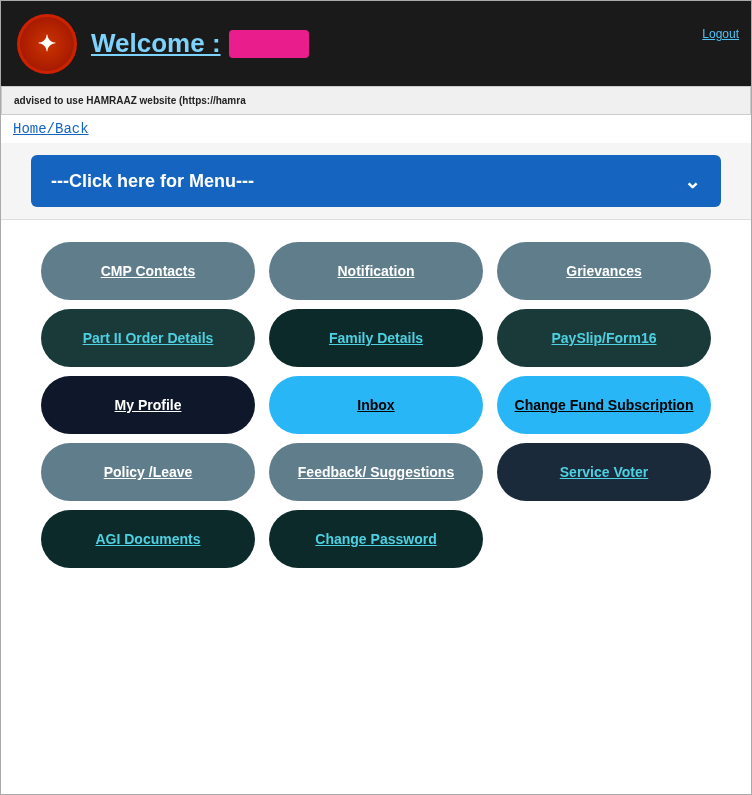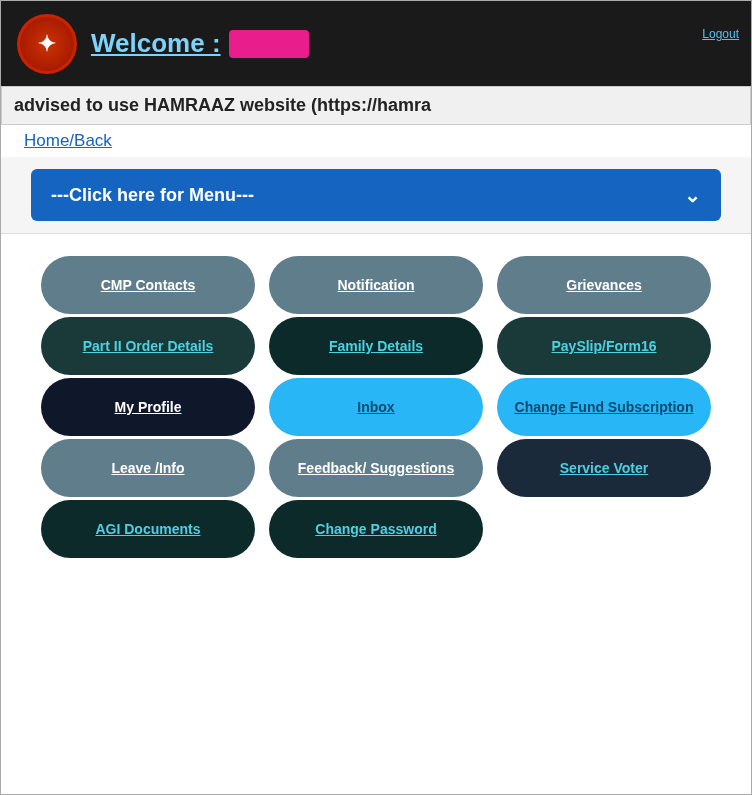--- a/index.html
+++ b/index.html
@@ -77,34 +77,35 @@
       color: #4fc3f7;
       font-size: 12px;
       text-decoration: underline;
       cursor: pointer;
     }
     
     .advisory-bar {
       background: #f0f0f0;
       border: 1px solid #ccc;
       padding: 8px 12px;
-      font-size: 18px;
+      font-size: 10px;
       font-weight: bold;
       color: #222;
       white-space: nowrap;
       overflow: hidden;
     }
     
     .home-back {
-      padding: 6px 23px;
+      padding: 6px 12px;
       color: #1565c0;
-      font-size: 17px;
+      font-size: 14px;
       text-decoration: underline;
       cursor: pointer;
       display: block;
+      font-family: Liberation Mono, monospace;
     }
     
     .menu-container {
       background: #f5f5f5;
       padding: 12px 30px;
       border-bottom: 1px solid #ddd;
     }
     .menu-dropdown {
       background: #1565c0;
       color: #fff;
@@ -121,21 +122,21 @@
       appearance: none;
     }
     .menu-dropdown-chevron {
       font-size: 20px;
       color: #fff;
     }
     
     .buttons-grid {
       display: grid;
       grid-template-columns: repeat(3, 1fr);
-      gap: 3px 14px;
+      gap: 9px 14px;
       padding: 22px 40px;
     }
     .btn-oval {
       display: flex;
       align-items: center;
       justify-content: center;
       border-radius: 50px;
       padding: 14px 10px;
       font-size: 14px;
       font-weight: bold;
@@ -157,21 +158,21 @@
     .btn-black-teal {
       background: #0d2a2a;
       color: #4dd0e1;
     }
     .btn-blue {
       background: #0f172a;
       color: #fff;
     }
     .btn-cyan {
       background: #29b6f6;
-      color: #0c4a6e;
+      color: #000000;
     }
     .btn-dark-navy {
       background: #1a2a3a;
       color: #4dd0e1;
     }
   </style>
 </head>
 <body>
 
 <div class="page-container">
@@ -205,20 +206,20 @@
   <div class="buttons-grid" id="buttons-grid">
   <button class="btn-oval btn-gray">CMP Contacts</button>
       <button class="btn-oval btn-gray">Notification</button>
       <button class="btn-oval btn-gray">Grievances</button>
       <button class="btn-oval btn-dark-teal">Part II Order Details</button>
       <button class="btn-oval btn-black-teal">Family Details</button>
       <button class="btn-oval btn-dark-teal">PaySlip/Form16</button>
       <button class="btn-oval btn-blue">My Profile</button>
       <button class="btn-oval btn-cyan">Inbox</button>
       <button class="btn-oval btn-cyan">Change Fund Subscription</button>
-      <button class="btn-oval btn-gray">Leave /Info</button>
+      <button class="btn-oval btn-gray">Policy /Leave</button>
       <button class="btn-oval btn-gray">Feedback/ Suggestions</button>
       <button class="btn-oval btn-dark-navy">Service Voter</button>
       <button class="btn-oval btn-black-teal">AGI Documents</button>
       <button class="btn-oval btn-black-teal">Change Password</button>
     </div>
 
 </div>
 
 </body></html>

